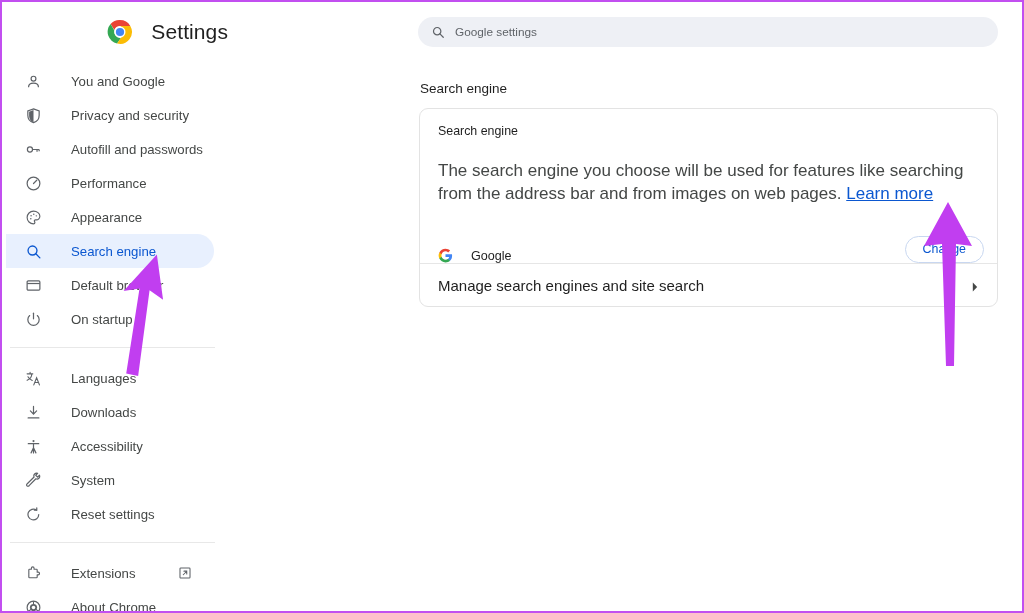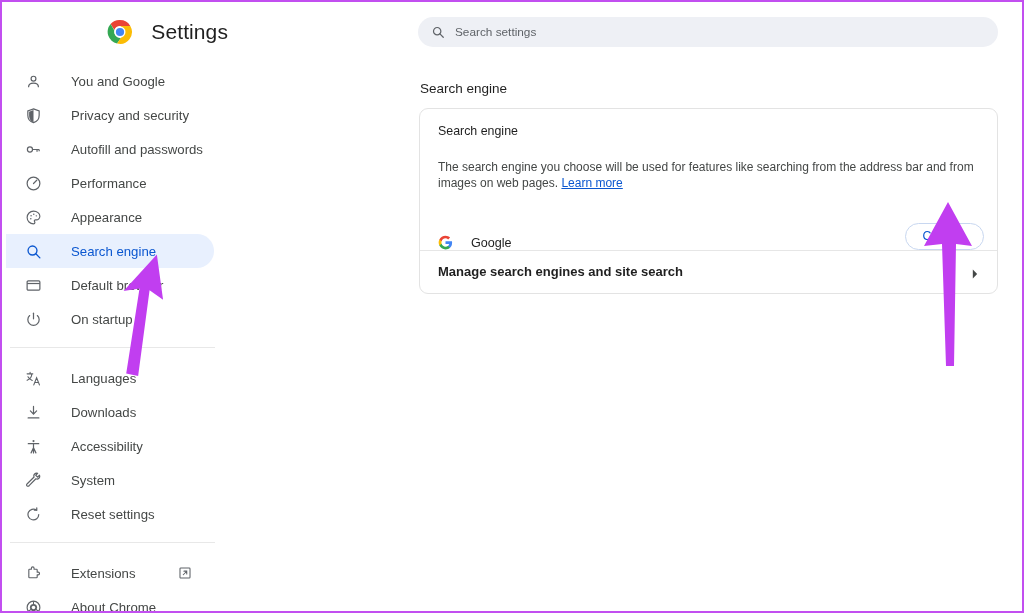--- a/index.html
+++ b/index.html
@@ -90,21 +90,21 @@
     position: absolute; left: 417px; top: 106px;
     width: 579px;
     background: #ffffff;
     border: 1px solid #e3e3e3;
     border-radius: 9px;
     overflow: hidden;
   }
   .card-block { padding: 15px 18px 14px 18px; }
   .blk-title { font-size: 12.4px; color: #1f1f1f; margin-bottom: 3px; }
   .blk-desc {
-    font-size: 12px; color: #444746; line-height: 1.33;
+    font-size: 17px; color: #444746; line-height: 1.33;
     max-width: 546px;
     margin-top: 22px;
   }
   .link { color: #0b57d0; text-decoration: underline; cursor: pointer; }
 
   .engine-row {
     display: flex; align-items: flex-end;
     padding: 0 13px 0 18px;
     height: 44px;
   }
@@ -124,21 +124,21 @@
     cursor: pointer;
     line-height: 1;
   }
   .row-sep { height: 1px; background: #e6e6e6; }
   .manage-row {
     display: flex; align-items: center;
     height: 42px;
     padding: 0 17px 0 18px;
     cursor: pointer;
   }
-  .manage-lbl { font-size: 13px; color: #1f1f1f; flex: 1 1 auto; font-weight: bold; }
+  .manage-lbl { font-size: 15px; color: #1f1f1f; flex: 1 1 auto; }
   .chev { width: 10px; height: 12px; color: #444746; }
 
   
   .arrow { position: absolute; pointer-events: none; }
   #arrow-sidebar { left: 108px; top: 248px; width: 110px; height: 130px; }
   #arrow-change  { left: 908px; top: 196px; width: 80px; height: 175px; }
 </style>
 </head>
 <body>
 
@@ -332,21 +332,21 @@
     </div>
   </div>
 
   <div id="searchbar">
     <span class="sico">
       <svg width="14" height="14" viewBox="0 0 24 24" fill="none" stroke="currentColor" stroke-width="2.1">
         <circle cx="10.6" cy="10.6" r="6.3"></circle>
           <path d="M15.3 15.3L21 21" stroke-linecap="round"></path>
       </svg>
     </span>
-    <span class="ph">Search settings</span>
+    <span class="ph">Google settings</span>
   </div>
 
   <div class="section-title">Search engine</div>
 
   <div id="card">
 
     <div class="card-block">
       <div class="blk-title">Search engine</div>
       <div class="blk-desc"><span>The search engine you choose will be used for features like searching from the address bar and from images on web pages.</span> <span class="link">Learn more</span></div>
     </div>

